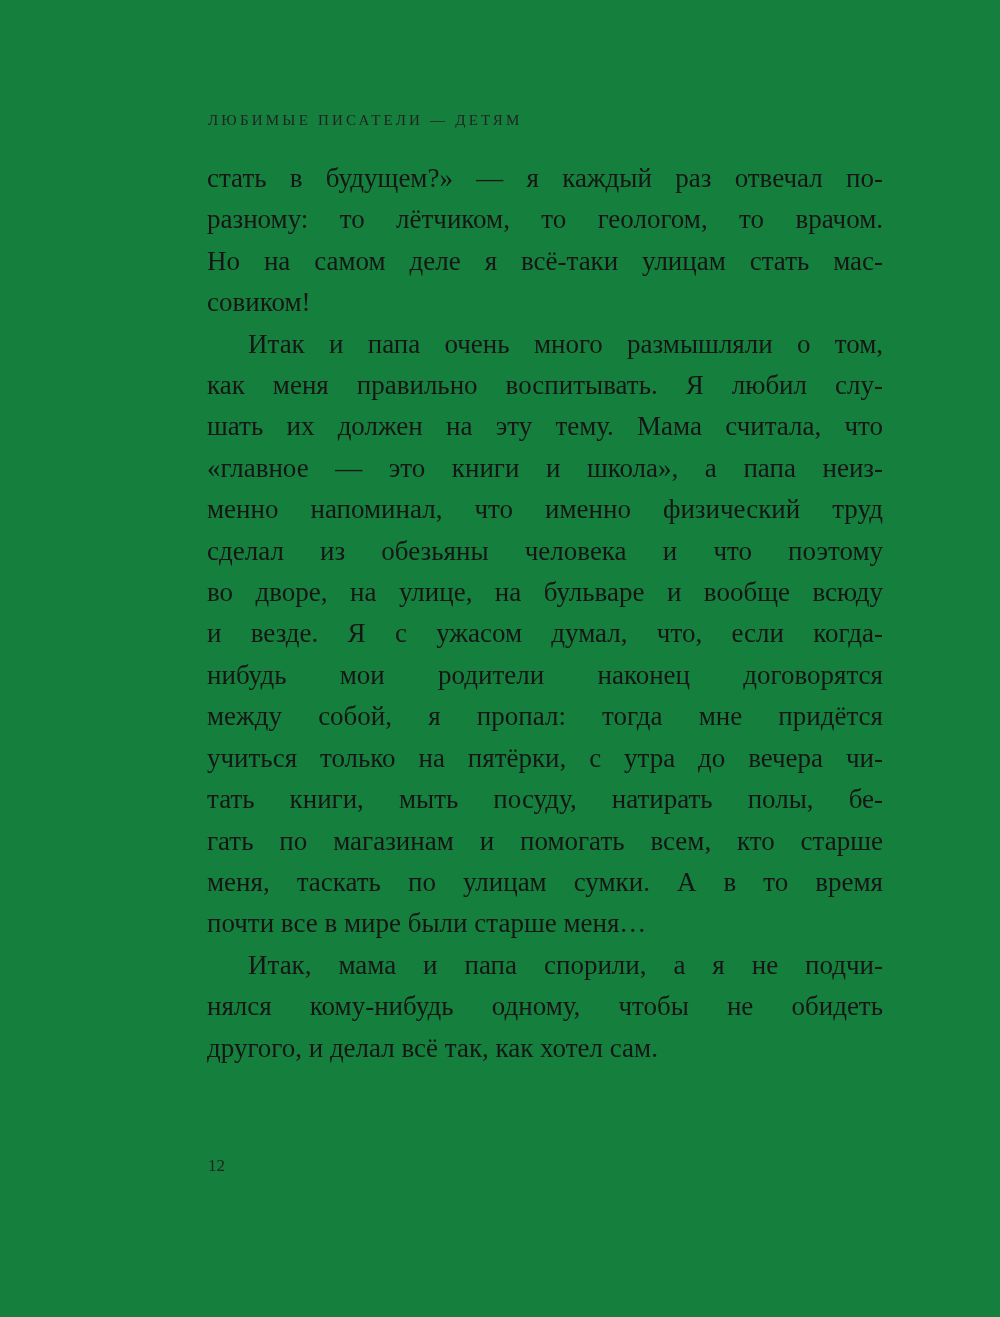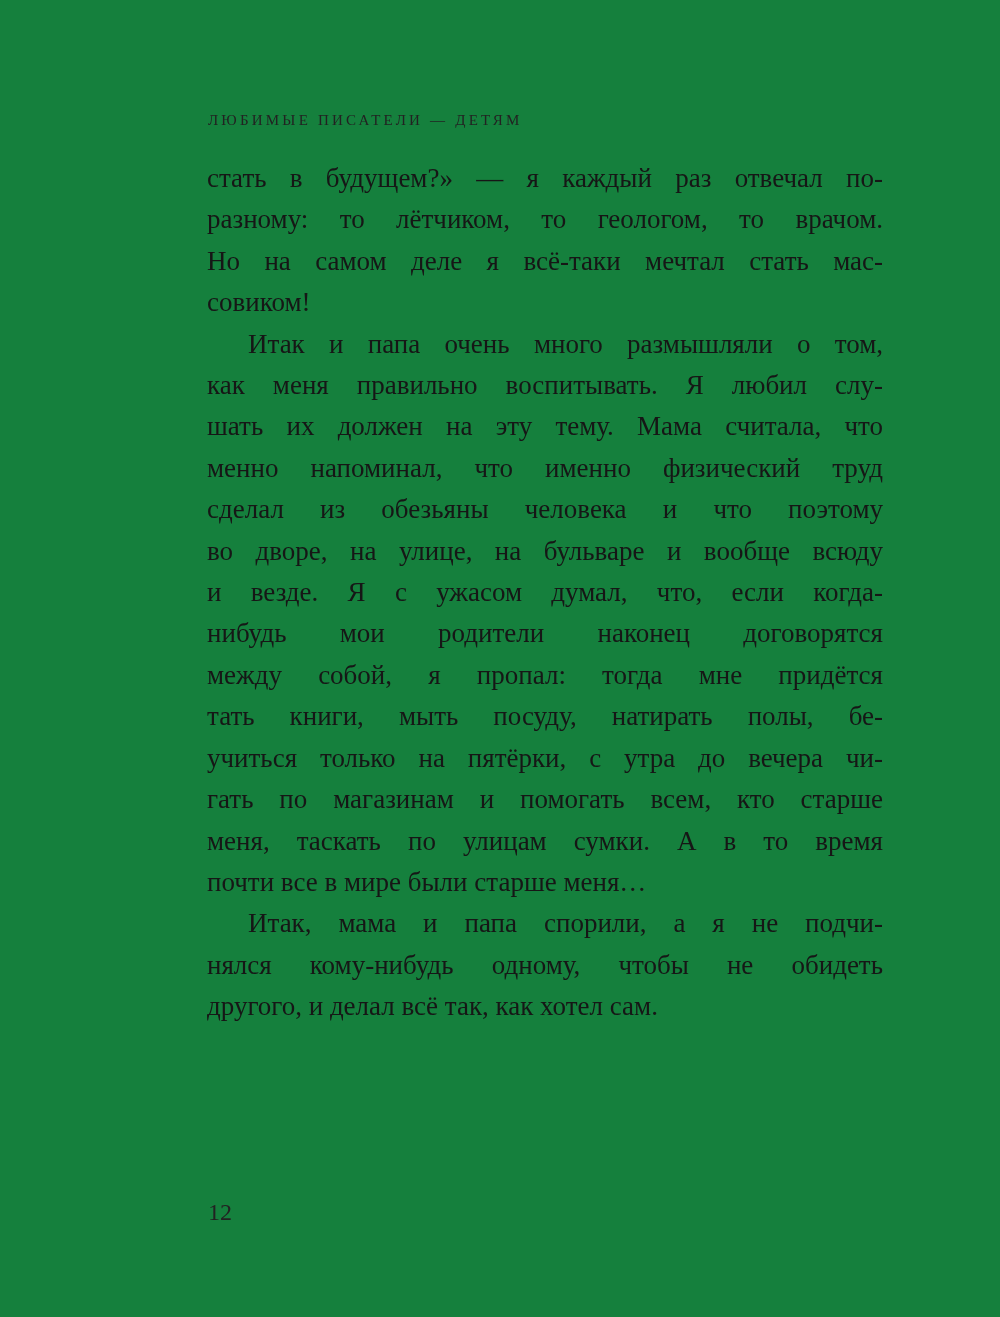--- a/index.html
+++ b/index.html
@@ -42,47 +42,47 @@
   .line.last {
     text-align-last: left;
   }
   .line.indent {
     text-indent: 41px;
   }
   .folio {
     position: absolute;
     left: 208px;
     top: 1156px;
-    font-size: 24px;
+    font-size: 17px;
     color: #222222;
-    margin-top: 43px;
   }
 </style>
 </head>
 <body>
 
 <div class="page">
   <div class="running-header">Любимые писатели — детям</div>
 
   <div class="body-text" id="body-text">
       <div class="line">стать в будущем?» — я каждый раз отвечал по-</div>
       <div class="line">разному: то лётчиком, то геологом, то врачом.</div>
-      <div class="line">Но на самом деле я всё-таки мечтал стать мас-</div>
+      <div class="line">Но на самом деле я всё-таки улицам стать мас-</div>
       <div class="line last">совиком!</div>
       <div class="line indent">Итак и папа очень много размышляли о том,</div>
       <div class="line">как меня правильно воспитывать. Я любил слу-</div>
       <div class="line">шать их должен на эту тему. Мама считала, что</div>
+      <div class="line">«главное — это книги и школа», а папа неиз-</div>
       <div class="line">менно напоминал, что именно физический труд</div>
       <div class="line">сделал из обезьяны человека и что поэтому</div>
       <div class="line">во дворе, на улице, на бульваре и вообще всюду</div>
       <div class="line">и везде. Я с ужасом думал, что, если когда-</div>
       <div class="line">нибудь мои родители наконец договорятся</div>
       <div class="line">между собой, я пропал: тогда мне придётся</div>
+      <div class="line">учиться только на пятёрки, с утра до вечера чи-</div>
       <div class="line">тать книги, мыть посуду, натирать полы, бе-</div>
-      <div class="line">учиться только на пятёрки, с утра до вечера чи-</div>
       <div class="line">гать по магазинам и помогать всем, кто старше</div>
       <div class="line">меня, таскать по улицам сумки. А в то время</div>
       <div class="line last">почти все в мире были старше меня…</div>
       <div class="line indent">Итак, мама и папа спорили, а я не подчи-</div>
       <div class="line">нялся кому-нибудь одному, чтобы не обидеть</div>
       <div class="line last">другого, и делал всё так, как хотел сам.</div>
     </div>
 
   <div class="folio">12</div>
 </div>

